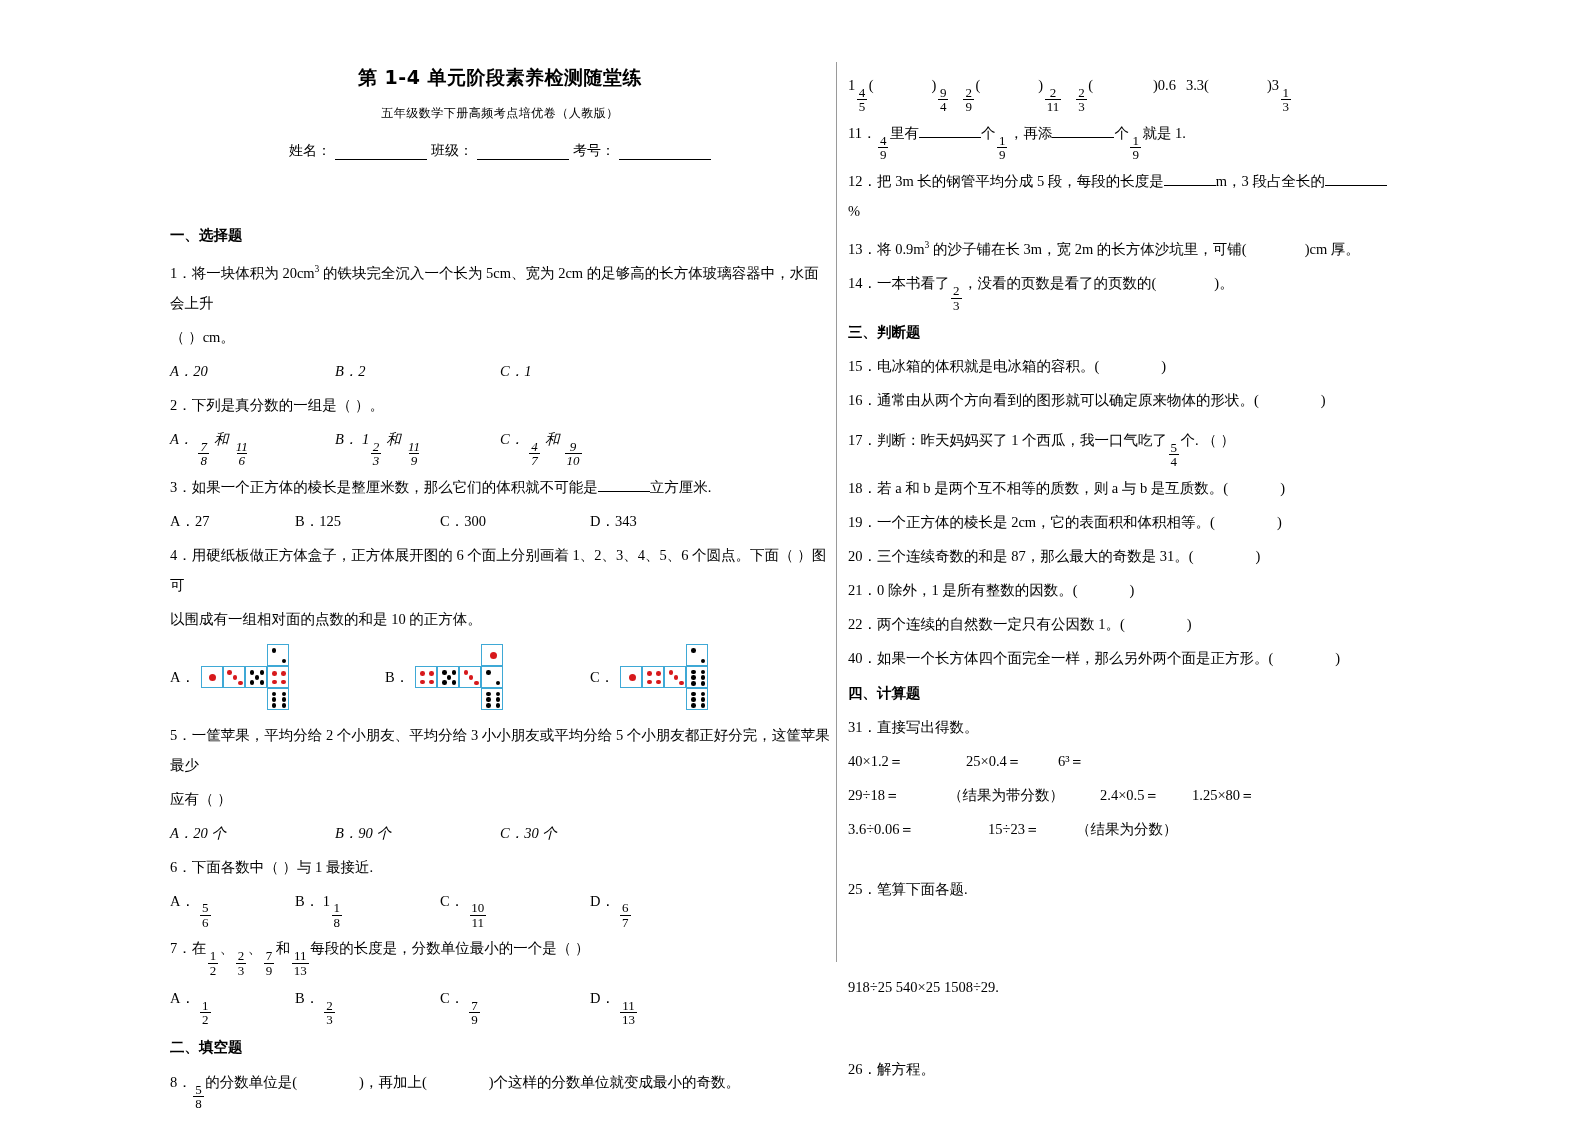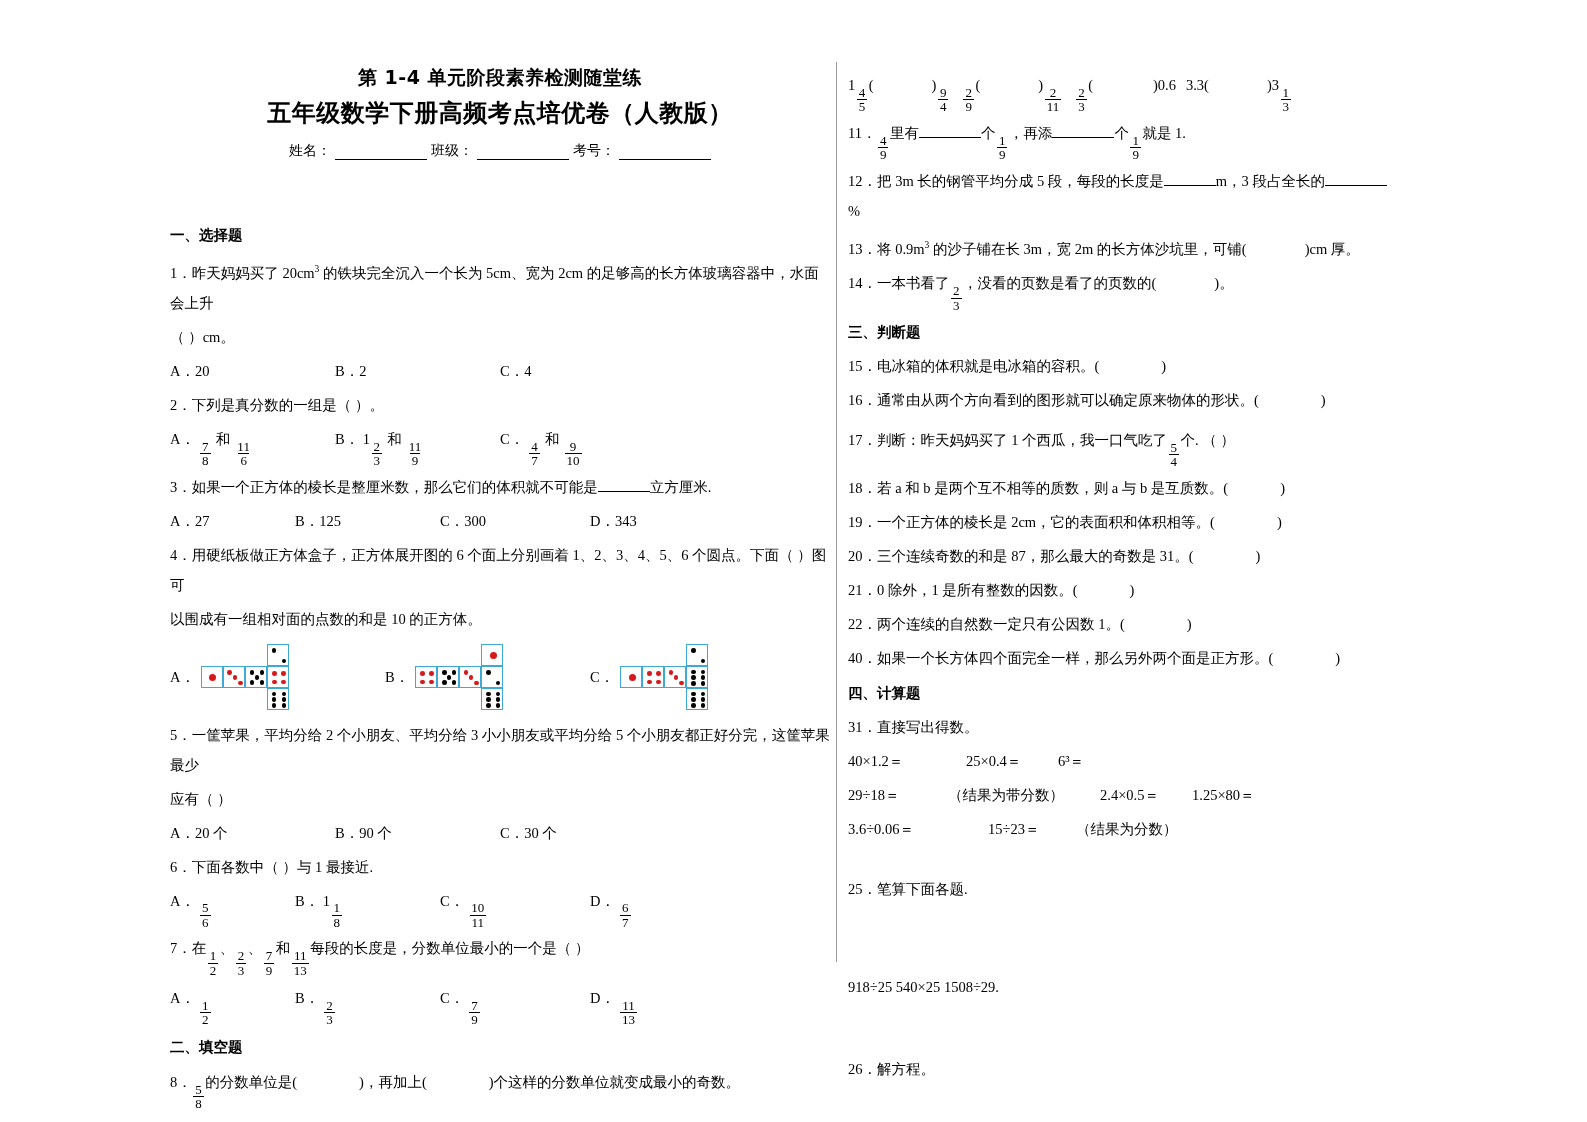--- a/index.html
+++ b/index.html
@@ -9,36 +9,36 @@
     font-family:"Liberation Serif","DejaVu Serif",serif;
     color:#000;
     position:relative;
     overflow:hidden;
   }
   .page{position:relative;width:1587px;height:1122px;border-radius:30px;}
 
   
   .hdr{position:absolute;left:170px;top:62px;width:660px;text-align:center;}
   .hdr .t1{font-family:"DejaVu Sans","Liberation Sans",sans-serif;font-weight:bold;font-size:19px;letter-spacing:.5px;line-height:30px;}
-  .hdr .t2{font-family:"DejaVu Sans","Liberation Sans",sans-serif;font-weight:bold;font-size:24px;letter-spacing:.5px;line-height:34px;margin-top:4px;}
+  .hdr .t2{font-family:"DejaVu Sans","Liberation Sans",sans-serif;font-weight:normal;font-size:12px;letter-spacing:.5px;line-height:34px;margin-top:4px;}
   .hdr .meta{font-size:14px;margin-top:12px;display:flex;justify-content:center;align-items:flex-end;gap:4px;}
   .hdr .meta .lbl{white-space:nowrap;}
   .hdr .meta .bl{display:inline-block;width:92px;border-bottom:1px solid #000;height:15px;}
 
   
   .colL{position:absolute;left:170px;top:215px;width:660px;}
   .colR{position:absolute;left:848px;top:62px;width:540px;}
   .divider{position:absolute;left:836px;top:62px;width:0;height:900px;border-left:1px solid #9a9a9a;}
 
   .sech{font-family:"DejaVu Sans","Liberation Sans",sans-serif;font-weight:bold;font-size:14.5px;margin:11px 0 9px 0;}
   .q{font-size:14.5px;line-height:30px;margin:4px 0;}
   .qi{font-size:14.5px;line-height:32px;margin:3px 0;}
   .opts{display:flex;font-size:14.5px;line-height:30px;margin:3px 0 3px 0;}
   .opts>div{flex:0 0 auto;}
-  .w4{width:165px;}
+  .w4{width:165px;font-style:italic;}
 
   
   .fr{display:inline-flex;flex-direction:column;align-items:center;vertical-align:-0.52em;line-height:1.04;margin:0 1.5px;font-size:13px;}
   .fr .n{padding:0 2px;}
   .fr .d{padding:0 2px;border-top:1px solid #000;}
   .mix{display:inline-block;vertical-align:baseline;}
 
   .blank{display:inline-block;border-bottom:1px solid #000;height:14px;}
   .b50{width:52px;}
   .b60{width:62px;}
@@ -75,27 +75,27 @@
     </div>
   </div>
 
   <div class="divider"></div>
 
   <div class="colL">
 
     <div class="sech">一、选择题</div>
 
     <div class="q">
-      <span>1．</span><span>昨天妈妈买了 20cm</span><span class="sup">3</span><span> 的铁块完全沉入一个长为 5cm、宽为 2cm 的足够高的长方体玻璃容器中，水面会上升</span>
+      <span>1．</span><span>将一块体积为 20cm</span><span class="sup">3</span><span> 的铁块完全沉入一个长为 5cm、宽为 2cm 的足够高的长方体玻璃容器中，水面会上升</span>
     </div>
     <div class="q">（    ）cm。</div>
     <div class="opts">
       <div class="w4">A．20</div>
       <div class="w4">B．2</div>
-      <div class="w4">C．4</div>
+      <div class="w4">C．1</div>
     </div>
 
     <div class="q">
       <span>2．</span><span>下列是真分数的一组是（    ）。</span>
     </div>
     <div class="opts">
       <div class="w4">
         <span>A．</span>
         <span class="fr">
             <span class="n">7</span>

